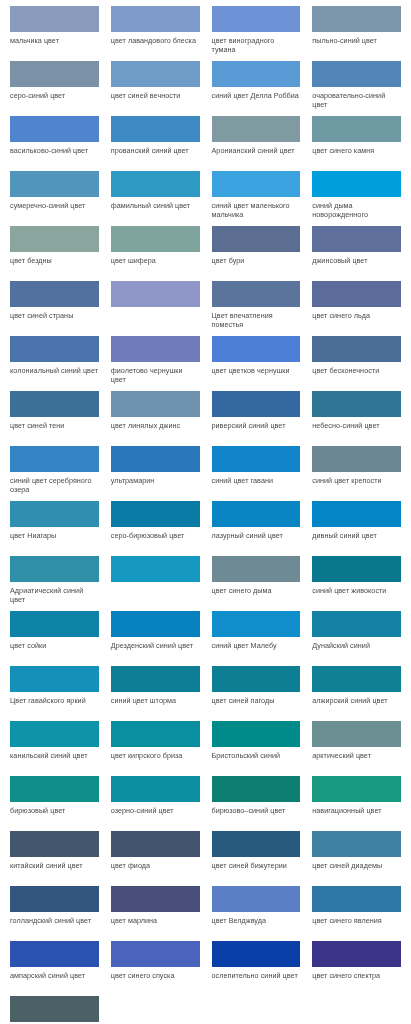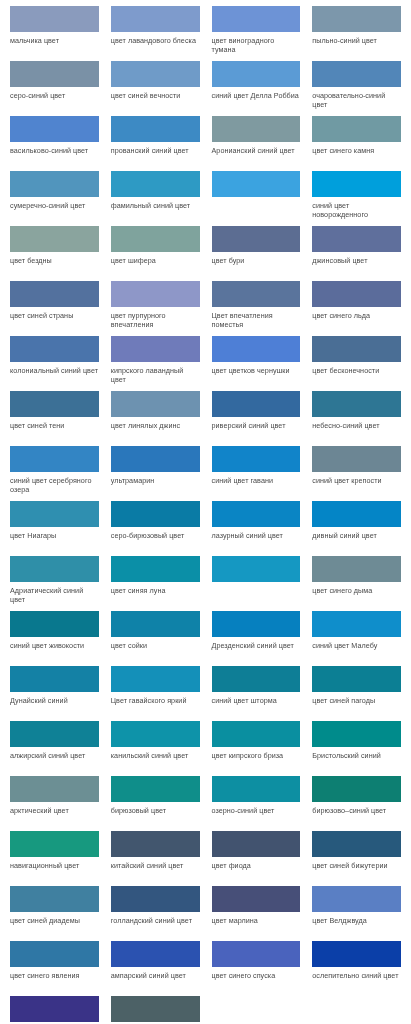--- a/index.html
+++ b/index.html
@@ -97,24 +97,25 @@
     <div class="swatch-cell">
       <span class="swatch-chip" style="background-color: rgb(81, 149, 189);"></span>
       <span class="swatch-label">сумеречно-синий цвет</span>
     </div>
     <div class="swatch-cell">
       <span class="swatch-chip" style="background-color: rgb(46, 154, 196);"></span>
       <span class="swatch-label">фамильный синий цвет</span>
     </div>
     <div class="swatch-cell">
       <span class="swatch-chip" style="background-color: rgb(59, 163, 224);"></span>
+      <span class="swatch-label">синий цвет маленького мальчика</span>
     </div>
     <div class="swatch-cell">
       <span class="swatch-chip" style="background-color: rgb(0, 159, 220);"></span>
-      <span class="swatch-label">синий цвет новорожденного</span>
+      <span class="swatch-label">синий дыма новорожденного</span>
     </div>
     <div class="swatch-cell">
       <span class="swatch-chip" style="background-color: rgb(138, 164, 158);"></span>
       <span class="swatch-label">цвет бездны</span>
     </div>
     <div class="swatch-cell">
       <span class="swatch-chip" style="background-color: rgb(127, 163, 157);"></span>
       <span class="swatch-label">цвет шифера</span>
     </div>
     <div class="swatch-cell">
@@ -124,37 +125,36 @@
     <div class="swatch-cell">
       <span class="swatch-chip" style="background-color: rgb(95, 111, 156);"></span>
       <span class="swatch-label">джинсовый цвет</span>
     </div>
     <div class="swatch-cell">
       <span class="swatch-chip" style="background-color: rgb(83, 113, 158);"></span>
       <span class="swatch-label">цвет синей страны</span>
     </div>
     <div class="swatch-cell">
       <span class="swatch-chip" style="background-color: rgb(142, 151, 200);"></span>
-      <span class="swatch-label">цвет пурпурного впечатления</span>
     </div>
     <div class="swatch-cell">
       <span class="swatch-chip" style="background-color: rgb(90, 116, 156);"></span>
       <span class="swatch-label">Цвет впечатления поместья</span>
     </div>
     <div class="swatch-cell">
       <span class="swatch-chip" style="background-color: rgb(91, 108, 155);"></span>
       <span class="swatch-label">цвет синего льда</span>
     </div>
     <div class="swatch-cell">
       <span class="swatch-chip" style="background-color: rgb(74, 116, 171);"></span>
       <span class="swatch-label">колониальный синий цвет</span>
     </div>
     <div class="swatch-cell">
       <span class="swatch-chip" style="background-color: rgb(111, 123, 186);"></span>
-      <span class="swatch-label">кипрского лавандный цвет</span>
+      <span class="swatch-label">фиолетово чернушки цвет</span>
     </div>
     <div class="swatch-cell">
       <span class="swatch-chip" style="background-color: rgb(78, 127, 214);"></span>
       <span class="swatch-label">цвет цветков чернушки</span>
     </div>
     <div class="swatch-cell">
       <span class="swatch-chip" style="background-color: rgb(74, 110, 149);"></span>
       <span class="swatch-label">цвет бесконечности</span>
     </div>
     <div class="swatch-cell">
@@ -201,24 +201,20 @@
       <span class="swatch-chip" style="background-color: rgb(10, 133, 196);"></span>
       <span class="swatch-label">лазурный синий цвет</span>
     </div>
     <div class="swatch-cell">
       <span class="swatch-chip" style="background-color: rgb(4, 133, 198);"></span>
       <span class="swatch-label">дивный синий цвет</span>
     </div>
     <div class="swatch-cell">
       <span class="swatch-chip" style="background-color: rgb(47, 143, 168);"></span>
       <span class="swatch-label">Адриатический синий цвет</span>
-    </div>
-    <div class="swatch-cell">
-      <span class="swatch-chip" style="background-color: rgb(11, 143, 167);"></span>
-      <span class="swatch-label">цвет синяя луна</span>
     </div>
     <div class="swatch-cell">
       <span class="swatch-chip" style="background-color: rgb(21, 152, 194);"></span>
     </div>
     <div class="swatch-cell">
       <span class="swatch-chip" style="background-color: rgb(110, 139, 149);"></span>
       <span class="swatch-label">цвет синего дыма</span>
     </div>
     <div class="swatch-cell">
       <span class="swatch-chip" style="background-color: rgb(9, 120, 142);"></span>

